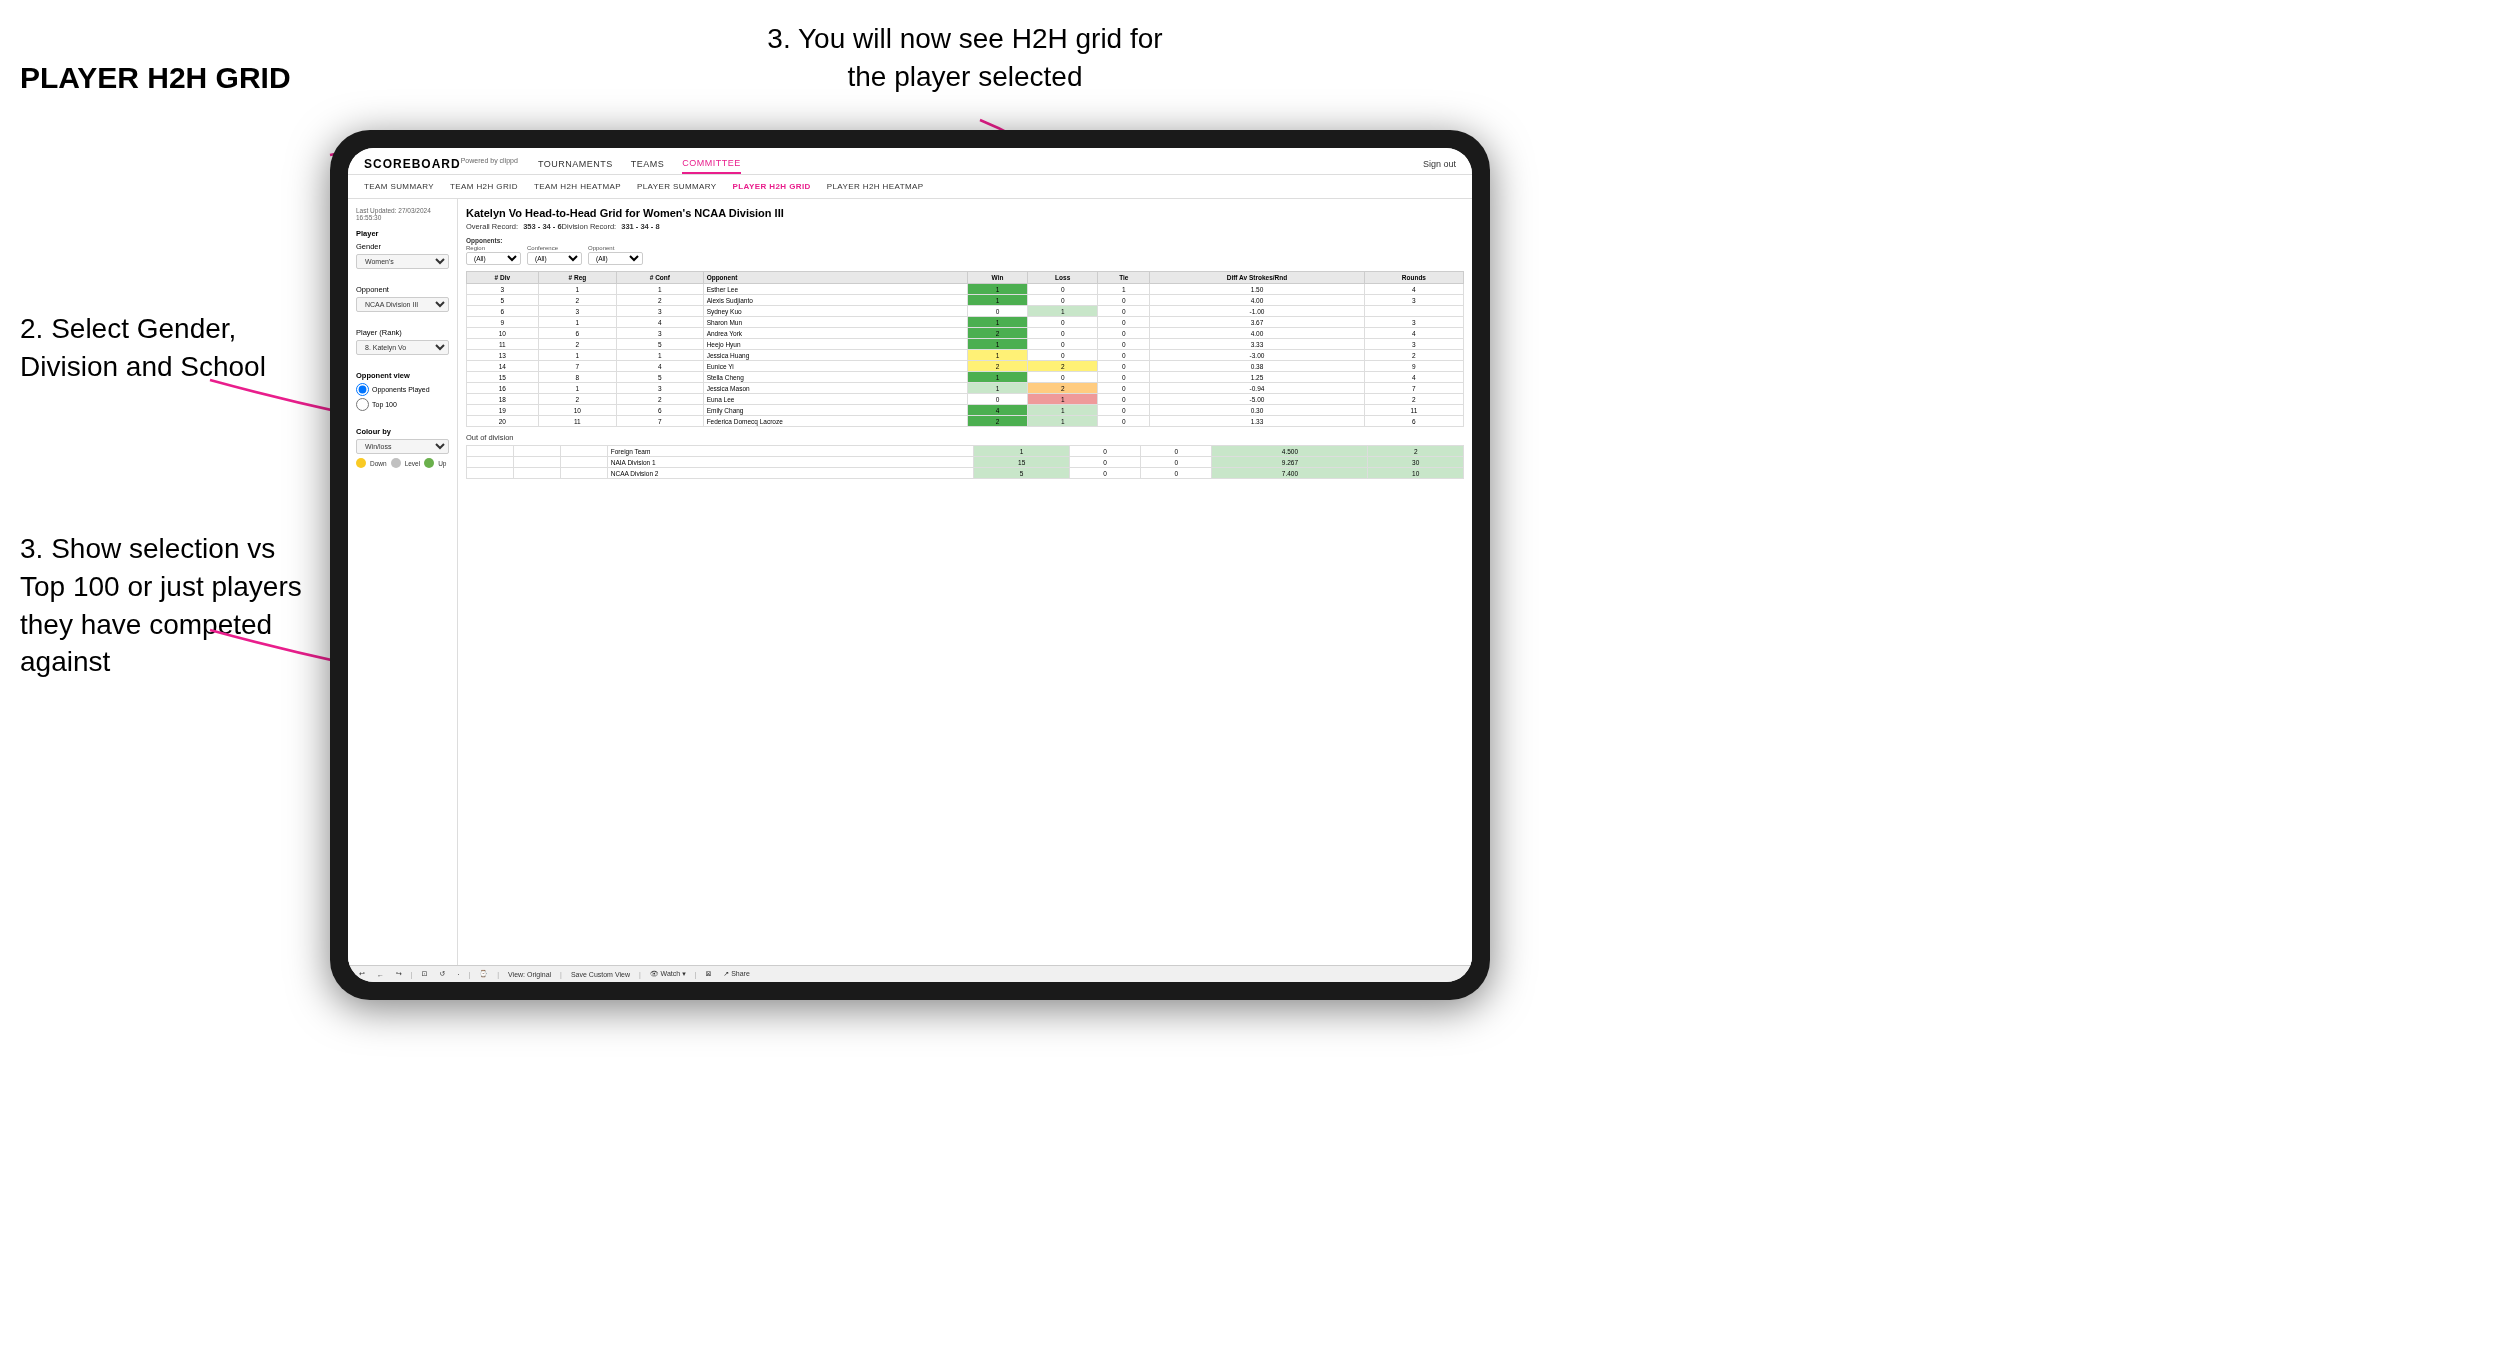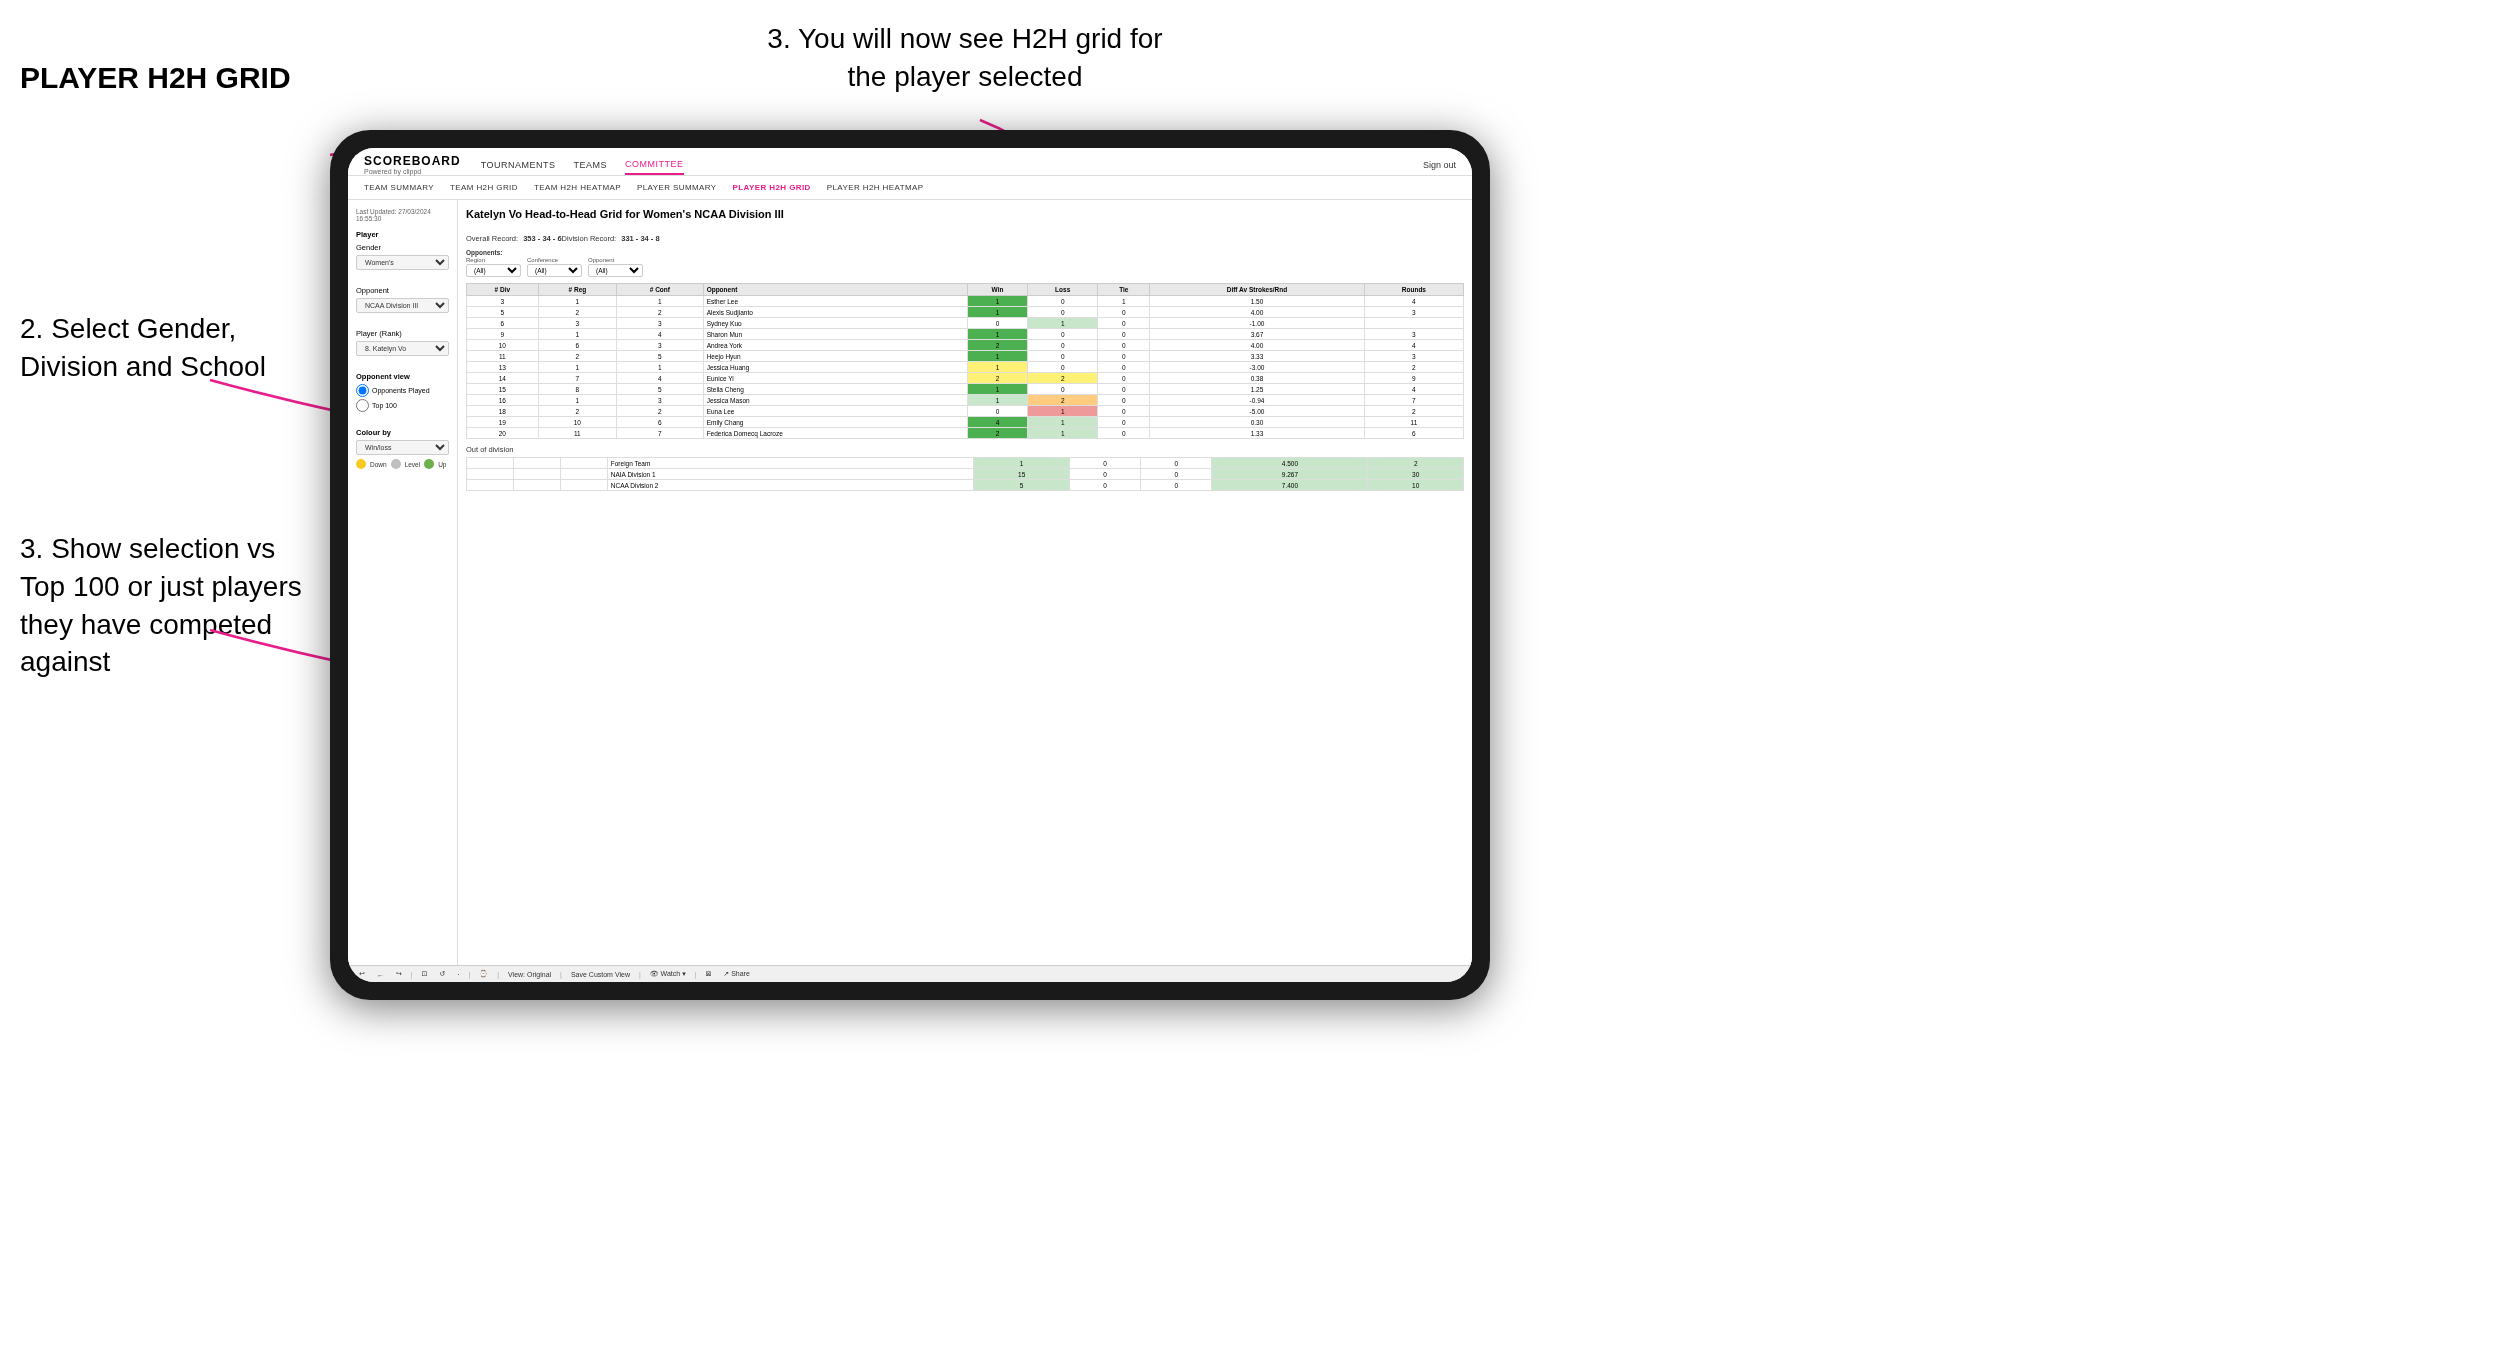--- a/index.html
+++ b/index.html
@@ -80,21 +80,21 @@
     .nav-bar {
       background: #fff;
       border-bottom: 1px solid #ddd;
       padding: 6px 16px 0;
       display: flex;
       align-items: center;
       gap: 0;
     }
     .nav-logo {
       display: flex;
-      flex-direction: column;
+      flex-direction: row;
       margin-right: 20px;
     }
     .nav-logo-title {
       font-size: 12px;
       font-weight: 900;
       letter-spacing: 1px;
       color: #000;
     }
     .nav-logo-sub {
       font-size: 7px;
@@ -218,21 +218,21 @@
     .grid-area {
       flex: 1;
       padding: 8px;
       overflow-y: auto;
       background: #fff;
     }
     .grid-title {
       font-size: 11px;
       font-weight: 700;
       color: #000;
-      margin-bottom: 14px;
+      margin-bottom: 3px;
     }
     .grid-records {
       display: flex;
       margin-bottom: 6px;
     }
     .record-text {
       font-size: 7.5px;
       color: #333;
     }
 

